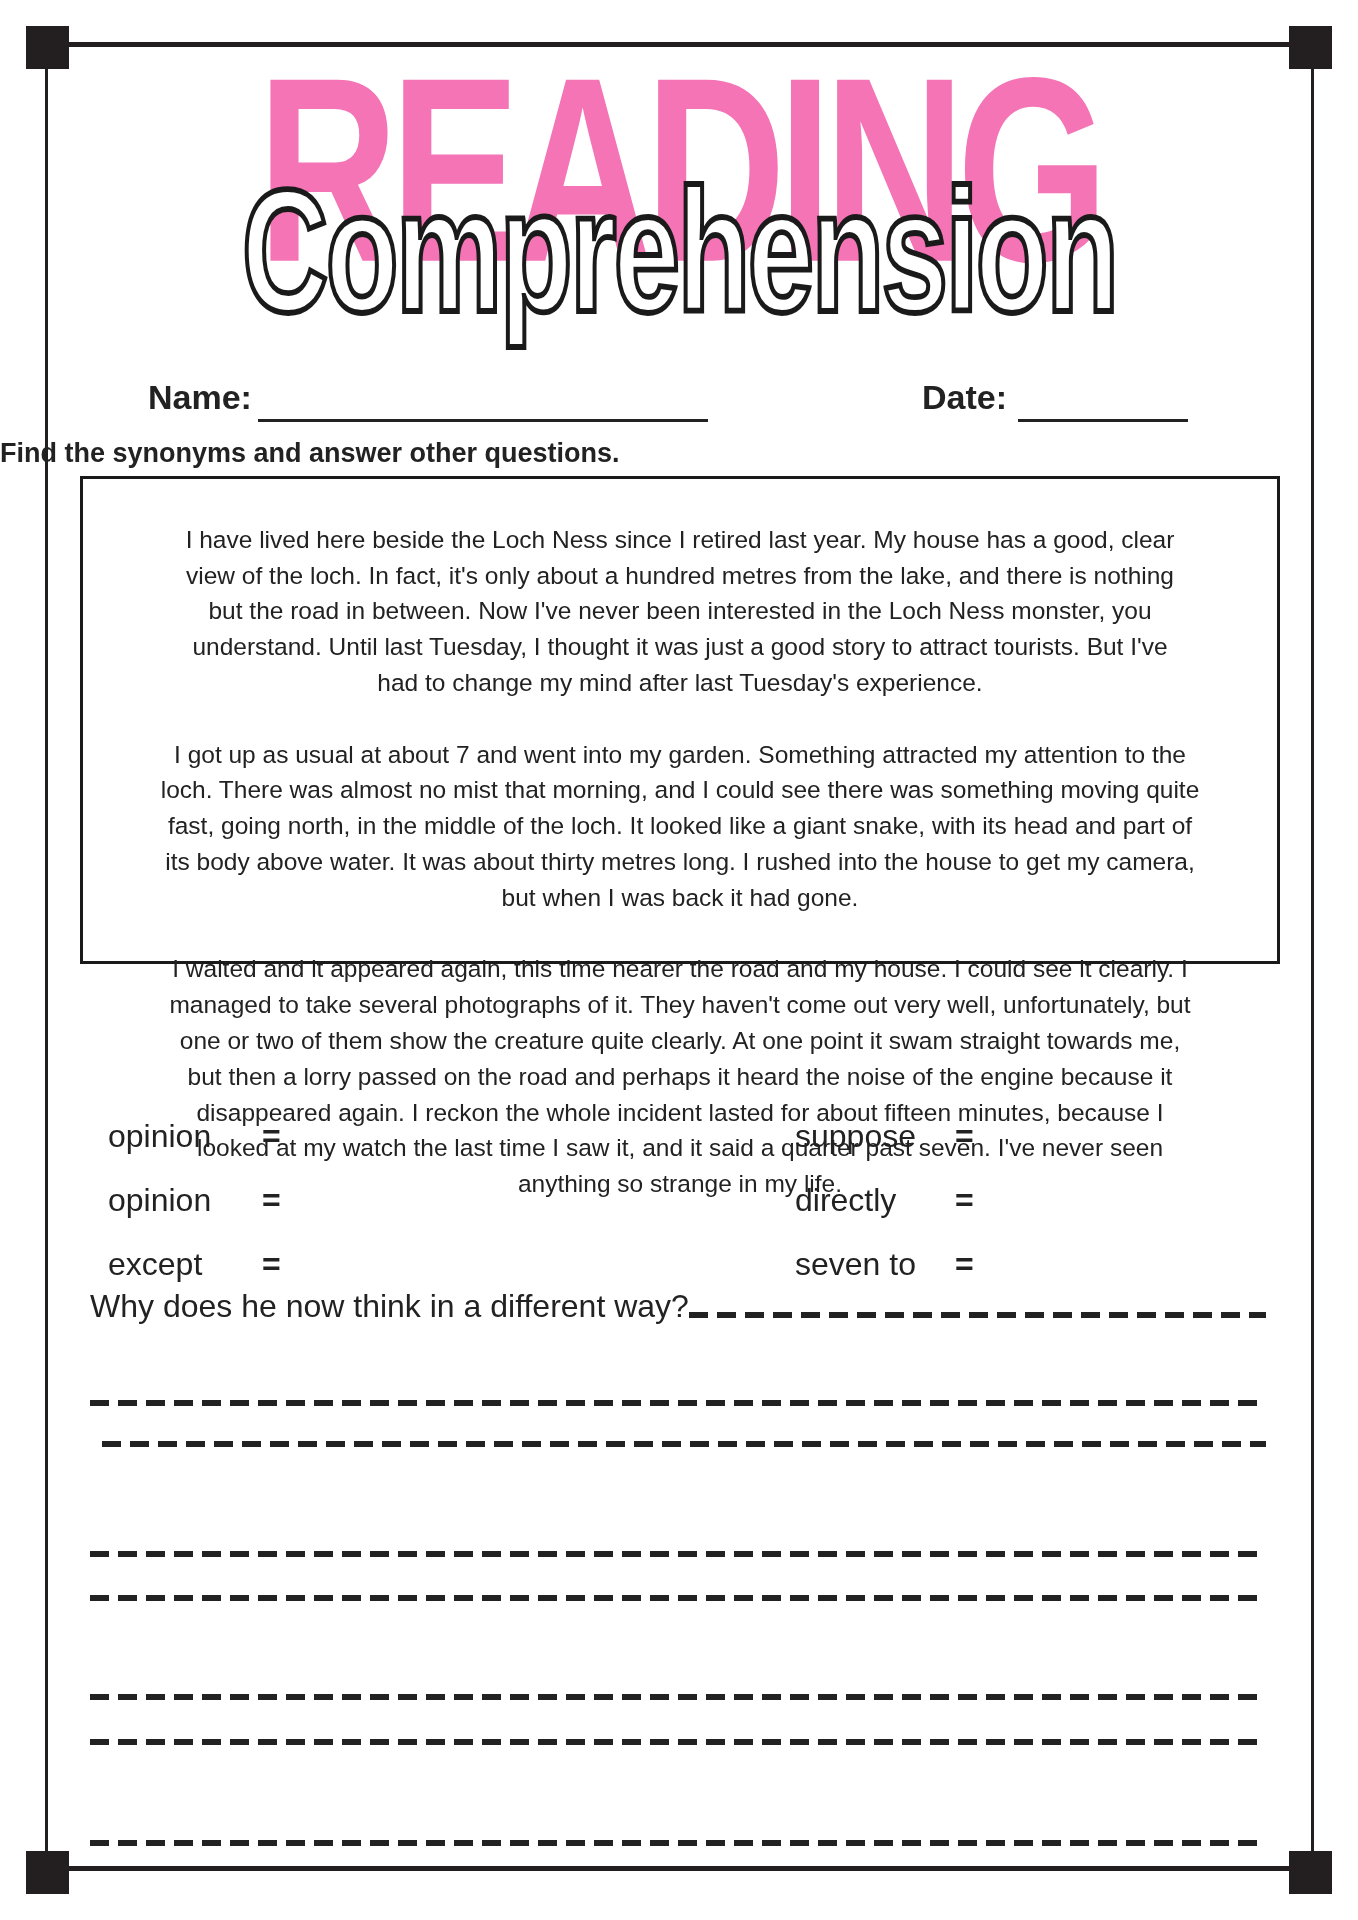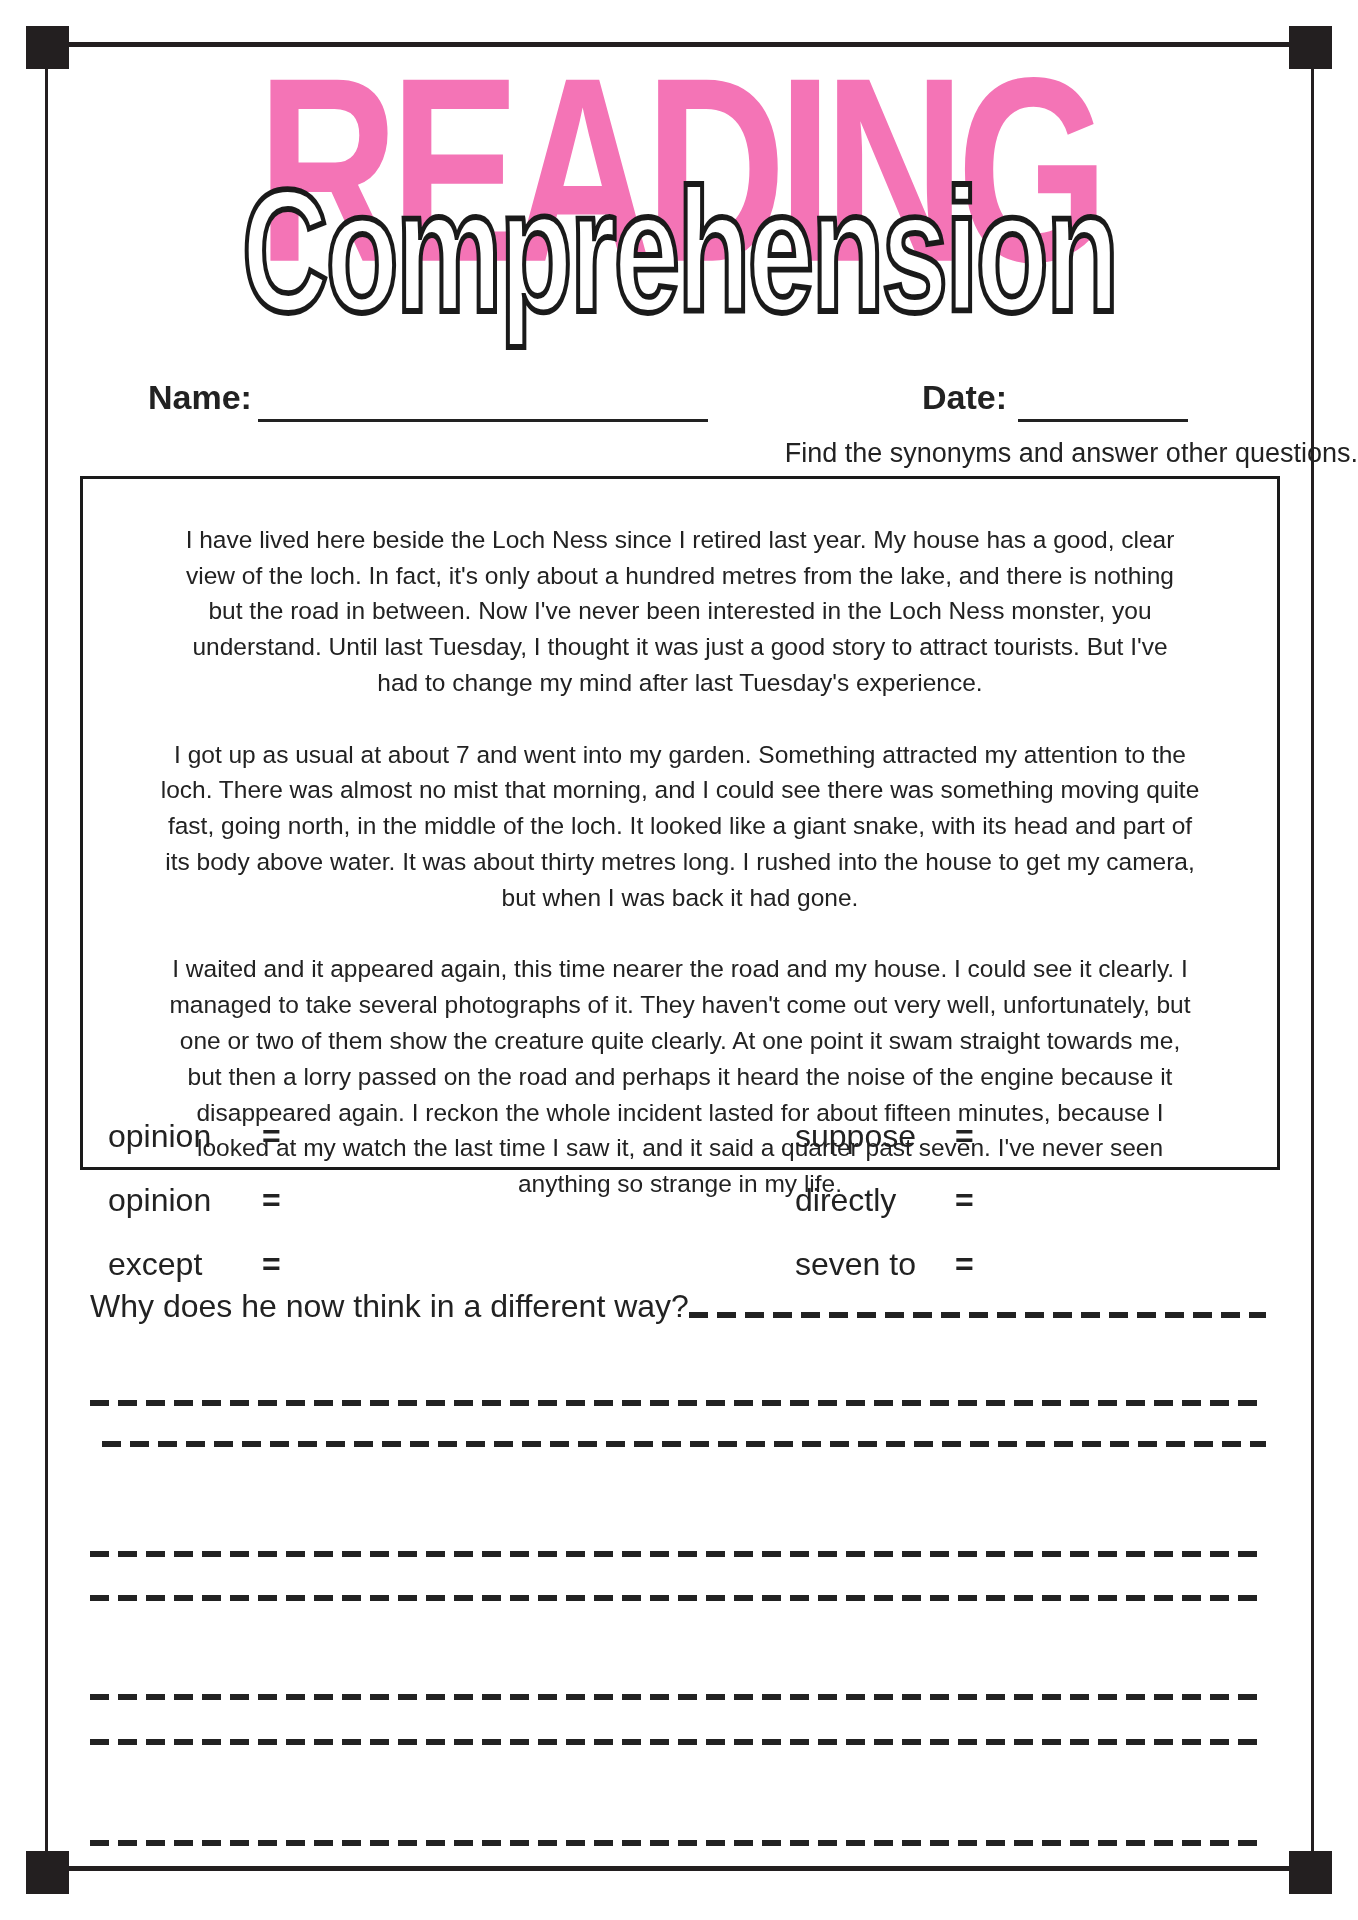--- a/index.html
+++ b/index.html
@@ -37,25 +37,25 @@
     letter-spacing:-3px;color:#ffffff;-webkit-text-stroke:4px #1a1a1a;
     transform:scaleY(1.45);transform-origin:center top;z-index:2;
   }
 
   
   .name-label{position:absolute;left:148px;top:378px;font-size:34px;font-weight:bold;text-align:right;}
   .name-line{position:absolute;left:258px;top:419px;width:450px;height:3px;background:var(--ink);}
   .date-label{position:absolute;left:922px;top:378px;font-size:34px;font-weight:bold;}
   .date-line{position:absolute;left:1018px;top:419px;width:170px;height:3px;background:var(--ink);}
 
-  .instruction{position:absolute;left:0;top:438px;width:100%;text-align:right;font-size:27px;}
+  .instruction{position:absolute;left:0;top:438px;width:100%;text-align:left;font-size:27px;font-weight:bold;}
 
   
   .passage-box{
-    position:absolute;left:80px;top:476px;width:1200px;height:694px;
+    position:absolute;left:80px;top:476px;width:1200px;height:488px;
     border:3px solid #1a1a1a;padding:7px 12px;text-align:center;
     font-size:24.5px;line-height:35.8px;white-space:pre-line;
   }
 
   
   .syn-col{position:absolute;display:flex;flex-direction:column;gap:22px;font-size:32px;}
   .syn-col.left{left:108px;top:1113px;}
   .syn-col.right{left:795px;top:1113px;}
   .syn-row{display:flex;align-items:baseline;}
   .syn-col.left .syn-word{width:154px;}

